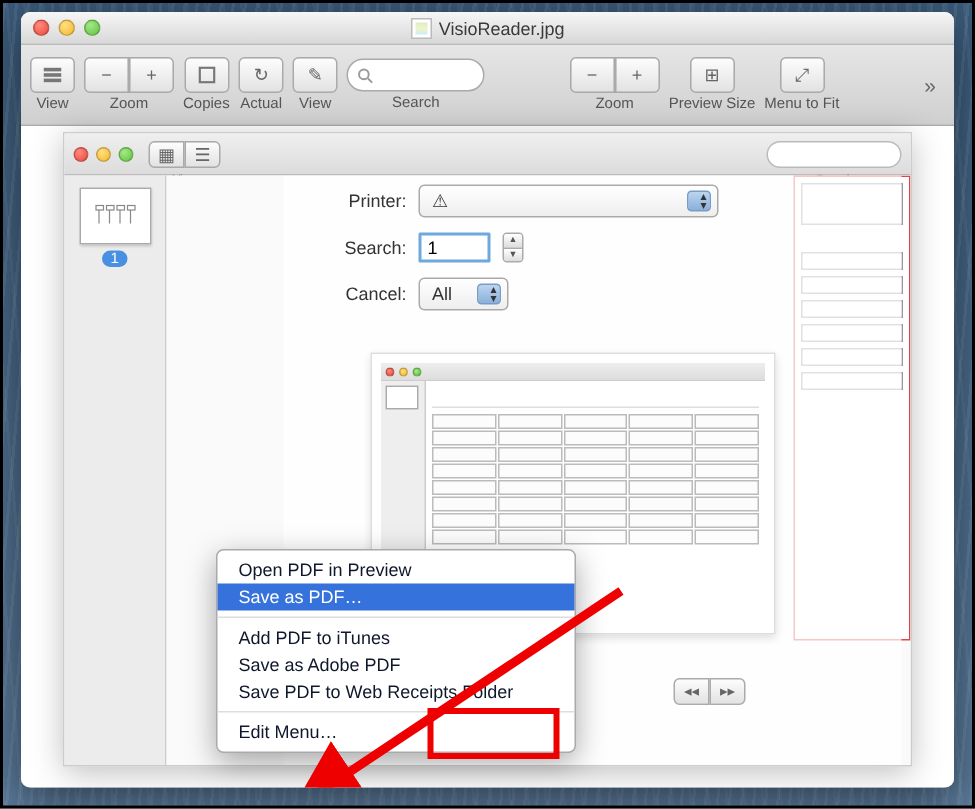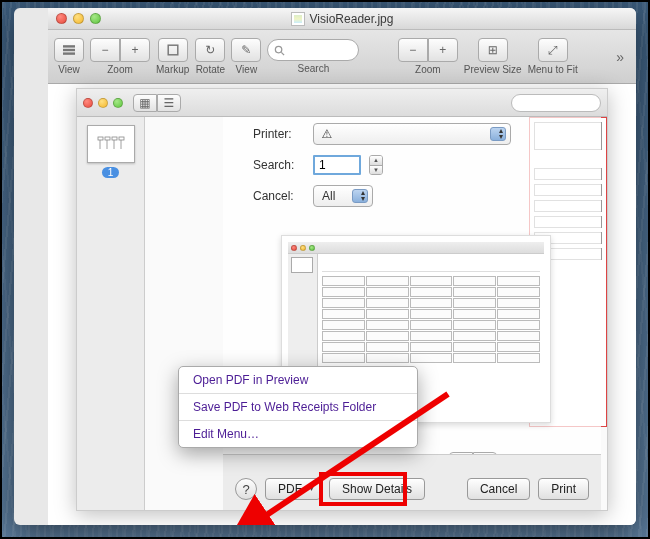--- a/index.html
+++ b/index.html
@@ -1,18 +1,18 @@
 <!DOCTYPE html>
 <html><head>
 <meta charset="utf-8">
 <style>
 * { margin: 0; padding: 0; box-sizing: border-box; font-family: "Lucida Grande", "Helvetica Neue", sans-serif; }
 body { width: 650px; height: 539px; background: linear-gradient(180deg, #3a5a7a 0%, #4a6a8a 50%, #5a7a9a 100%); position: relative; overflow: hidden; border: 2px solid #000; }
 body::before { content: ""; position: absolute; inset: 0; background: repeating-linear-gradient(95deg, rgba(255,255,255,0.08) 0px, rgba(255,255,255,0.08) 2px, transparent 2px, transparent 8px), repeating-linear-gradient(85deg, rgba(255,255,255,0.05) 0px, rgba(255,255,255,0.05) 2px, transparent 2px, transparent 12px); }
-.window { position: absolute; top: 6px; left: 12px; right: 12px; bottom: 12px; background: #e8e8e8; border-radius: 6px; box-shadow: 0 8px 30px rgba(0,0,0,0.5); display: flex; flex-direction: column; overflow: hidden; padding-left: 34px; }
+.window { position: absolute; top: 6px; left: 12px; right: 12px; bottom: 12px; background: #e8e8e8; border-radius: 6px; box-shadow: 0 8px 30px rgba(0,0,0,0.5); display: flex; flex-direction: column; overflow: hidden; }
 .titlebar { height: 22px; background: linear-gradient(#f6f6f6, #d8d8d8); border-bottom: 1px solid #bbb; display: flex; align-items: center; justify-content: center; position: relative; font-size: 12px; color: #3a3a3a; }
 .traffic { position: absolute; left: 8px; top: 5px; display: flex; gap: 6px; }
 .tl { width: 11px; height: 11px; border-radius: 50%; border: 0.5px solid rgba(0,0,0,0.2); }
 .tl.r { background: radial-gradient(circle at 35% 30%, #ff8a80, #e94b3c); }
 .tl.y { background: radial-gradient(circle at 35% 30%, #ffe082, #f5b82e); }
 .tl.g { background: radial-gradient(circle at 35% 30%, #a5e887, #60c63f); }
 .titlefile { display: flex; align-items: center; gap: 5px; }
 .fileico { width: 14px; height: 14px; background: #fff; border: 1px solid #bbb; position: relative; }
 .fileico::after { content: ""; position: absolute; inset: 2px; background: linear-gradient(#8bc34a, #cddc39, #4fc3f7); opacity: 0.3; }
 .toolbar { height: 54px; background: linear-gradient(#e6e6e6, #cfcfcf); border-bottom: 1px solid #aaa; display: flex; align-items: center; padding: 0 6px; gap: 6px; font-size: 10px; color: #555; }
@@ -37,42 +37,42 @@
 .thumbs { width: 68px; background: #ececec; border-right: 1px solid #ccc; padding: 8px 6px; display: flex; flex-direction: column; align-items: center; }
 .thumb { width: 48px; height: 38px; background: #fff; border: 1px solid #aaa; box-shadow: 0 1px 2px rgba(0,0,0,0.2); display:flex;align-items:center;justify-content:center; }
 .thumb-inner { width: 34px; height: 18px; }
 .thumbnum { margin-top: 4px; font-size: 10px; color: #fff; background: #4a90e2; border-radius: 8px; padding: 0 6px; }
 .main-area { flex: 1; background: #fafafa; position: relative; overflow: hidden; }
 .pagepreview { position: absolute; top: 0px; right: 0; width: 78px; height: 310px; background: #fff; border: 1px solid #d44; padding: 4px; }
 .pagepreview .box { border: 1px solid #999; background: #fff; margin-bottom: 4px; }
 .printpanel { position: absolute; top: 0; left: 78px; right: 6px; bottom: 0; background: rgba(255,255,255,0.7); }
 .printform { position: absolute; top: 6px; left: 30px; right: 90px; display: flex; flex-direction: column; gap: 10px; font-size: 12px; color: #333; }
 .formrow { display: flex; align-items: center; gap: 8px; }
-.formrow label { width: 52px; }
+.formrow label { width: 52px; text-align: right; }
 .dropdown { height: 22px; background: linear-gradient(#fff, #eee); border: 1px solid #aaa; border-radius: 4px; padding: 0 18px 0 8px; display: flex; align-items: center; font-size: 12px; color: #333; position: relative; min-width: 60px; }
 .dropdown.wide { width: 200px; }
 .dropdown::after { content: ""; position: absolute; right: 4px; top: 3px; bottom: 3px; width: 14px; background: linear-gradient(#bcd4f0, #8ab0dc); border-radius: 3px; border: 0.5px solid #7a9bc4; }
 .dropdown .dcaret { position:absolute; right:7px; top:50%; transform:translateY(-50%); font-size:8px; color:#333; z-index:1; line-height:6px;}
 .numinput { width: 48px; height: 20px; border: 2px solid #6fa8dc; background: #fff; padding: 0 4px; font-size: 12px; outline: none; border-radius: 1px; }
 .stepper { width: 14px; height: 20px; display: flex; flex-direction: column; border: 1px solid #aaa; border-radius: 3px; overflow: hidden; }
 .stepper div { flex: 1; background: linear-gradient(#fff, #ddd); font-size: 6px; display: flex; align-items: center; justify-content: center; color: #555; }
 .stepper div:first-child { border-bottom: 1px solid #aaa; }
 .preview-img { position: absolute; top: 118px; left: 58px; width: 270px; height: 188px; background: #fff; border: 1px solid #ddd; box-shadow: 0 2px 6px rgba(0,0,0,0.15); padding: 6px; }
 .preview-img .pvtool { height: 12px; background: linear-gradient(#eee,#ddd); border-bottom:1px solid #ccc; display:flex; align-items:center; gap:3px; padding:0 3px;}
 .preview-img .pvtool .tl{width:6px;height:6px;}
 .preview-img .pvbody { display:flex; height: calc(100% - 12px);}
 .preview-img .pvthumb { width:30px; background:#eee; border-right:1px solid #ccc; padding:3px;}
 .preview-img .pvthumb div{width:22px;height:16px;background:#fff;border:1px solid #aaa;}
 .preview-img .pvmain { flex:1; padding:4px; }
 .pvtable { width:100%; height:100%; }
 .pvtable .hdr { height: 14px; font-size: 5px; color: #888; border-bottom: 1px solid #ddd; padding: 2px; }
 .pvtable .tablegrid { display:grid; grid-template-columns: repeat(5, 1fr); gap: 1px; padding-top:4px;}
 .pvtable .tablegrid div { height: 10px; border: 0.5px solid #bbb; background:#fcfcfc; }
 .menu { position: absolute; top: 282px; left: 130px; width: 240px; background: #fff; border: 1px solid #aaa; border-radius: 5px; box-shadow: 0 6px 20px rgba(0,0,0,0.35); padding: 4px 0; font-size: 12px; z-index: 20; }
-.menu-item { padding: 2px 14px; color: #4c1d95; white-space: nowrap; }
+.menu-item { padding: 2px 14px; color: #0f172a; white-space: nowrap; }
 .menu-item.sel { background: #3672db; color: #fff; }
 .menu-sep { height: 1px; background: #ddd; margin: 4px 0; }
 .bottombar { position: absolute; bottom: 0; left: 0; right: 0; height: 56px; background: #ececec; border-top: 1px solid #ccc; display: flex; align-items: flex-end; padding: 0 12px 10px 12px; gap: 8px; }
 .macbtn { height: 22px; padding: 0 12px; background: linear-gradient(#fefefe, #e0e0e0); border: 1px solid #999; border-radius: 4px; font-size: 12px; color: #222; display: flex; align-items: center; box-shadow: 0 1px 0 #fff inset; }
 .helpbtn { width: 22px; height: 22px; border-radius: 50%; background: linear-gradient(#fefefe, #e0e0e0); border: 1px solid #999; display: flex; align-items: center; justify-content: center; font-size: 13px; color: #444; }
 .pdfdrop { padding-right: 18px; position: relative; }
 .pdfdrop::after { content: "▾"; position: absolute; right: 6px; top: 3px; font-size: 10px; color: #444; }
 .navpage { position: absolute; right: 104px; bottom: 40px; display:flex; }
 .navpage .tbbtn { height: 18px; min-width: 24px; font-size: 10px; }
 .redbox { position: absolute; border: 4px solid #e00; z-index: 30; pointer-events: none; }
@@ -118,27 +118,27 @@
       <span>Zoom</span>
     </div>
     <div class="tbgroup">
       <div class="tbbtns">
           <div class="tbbtn single">
             <svg class="bar" viewBox="0 0 10 10">
               <rect x="1" y="1" width="8" height="8" fill="none" stroke="#777" stroke-width="1.2"></rect>
             </svg>
           </div>
         </div>
-      <span>Markup</span>
+      <span>Copies</span>
     </div>
     <div class="tbgroup">
       <div class="tbbtns">
           <div class="tbbtn single">↻</div>
         </div>
-      <span>Rotate</span>
+      <span>Actual</span>
     </div>
     <div class="tbgroup">
       <div class="tbbtns">
           <div class="tbbtn single">✎</div>
         </div>
       <span>View</span>
     </div>
     <div class="tbgroup">
       <div class="tbsearch">
           <svg viewBox="0 0 12 12">
@@ -303,42 +303,35 @@
                   </div>
                 </div>
               </div>
             </div>
 
             <div class="navpage">
               <div class="tbbtn">◂◂</div>
               <div class="tbbtn">▸▸</div>
             </div>
 
-            <div class="bottombar">
-              <div class="helpbtn">?</div>
-              <div class="macbtn pdfdrop">
-                  <span>PDF</span>
-                </div>
-              <div class="macbtn">Show Details</div>
-              <div style="flex:1"></div>
-              <div class="macbtn">Cancel</div>
-              <div class="macbtn">Print</div>
-            </div>
 
             <div class="redbox b1"></div>
 
           </div>
 
         </div>
       </div>
     </div>
 
     <div class="menu">
       <div class="menu-item">Open PDF in Preview</div>
+      <div class="menu-item sel">Save as PDF…</div>
       <div class="menu-sep"></div>
+      <div class="menu-item">Add PDF to iTunes</div>
+      <div class="menu-item">Save as Adobe PDF</div>
       <div class="menu-item">Save PDF to Web Receipts Folder</div>
       <div class="menu-sep"></div>
       <div class="menu-item">Edit Menu…</div>
     </div>
 
     <svg class="arrow" style="top:300px; left:170px; width:240px; height:170px;" viewBox="0 0 240 170">
       <defs>
           <marker id="ah" markerWidth="8" markerHeight="8" refX="6" refY="4" orient="auto">
             <path d="M0,0 L8,4 L0,8 Z" fill="#e00"></path>
           </marker>

